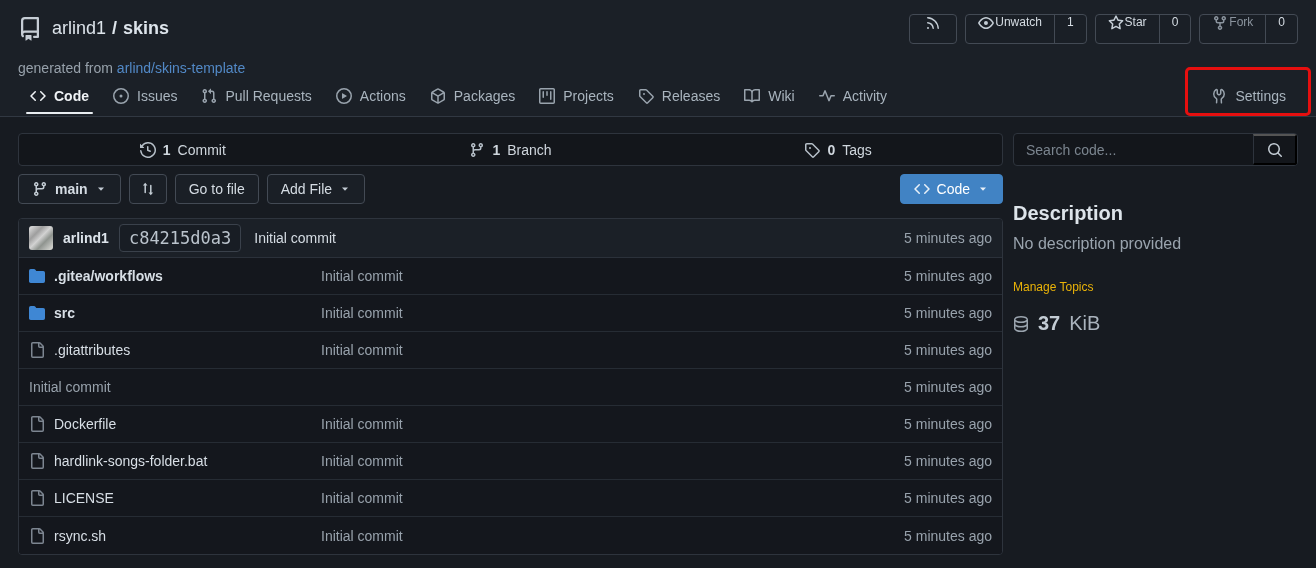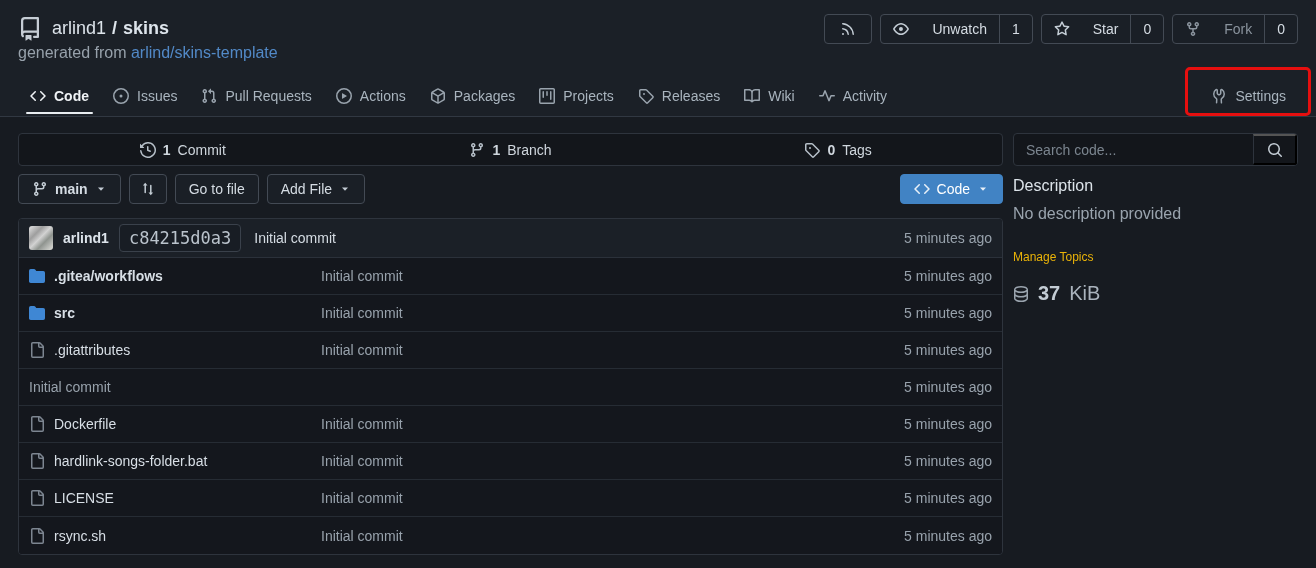--- a/index.html
+++ b/index.html
@@ -15,26 +15,26 @@
   
   .hdr { background:#1b2027; border-bottom:1px solid #313842; height:117px; padding:0 18px; position:relative; }
   .hdr-row1 { display:flex; align-items:center; padding-top:13px; height:44px; }
   .repo-ico { color:#c6cdd5; margin-right:10px; }
   .repo-title { font-size:18px; color:#dde4eb; display:flex; gap:6px; align-items:baseline; }
   .repo-title .owner { font-weight:400; }
   .repo-title .sep { color:#dde4eb; font-weight:700; }
   .repo-title .name { font-weight:700; }
   .hdr-actions { margin-left:auto; display:flex; gap:8px; }
   .btn-group { display:flex; align-items:stretch; height:30px; border:1px solid #434a54; border-radius:4px; overflow:hidden; background:#1a1f26; }
-  .seg { display:flex; align-items:center; gap:23px; padding:0 12px; color:#d5dce3; font-size:14px; }
+  .seg { display:flex; align-items:flex-start; gap:1px; padding:0 12px; color:#d5dce3; font-size:12px; }
   .seg + .seg { border-left:1px solid #434a54; }
   .seg.icon-only { padding:0 15px; }
   .seg .oi { color:#c3ccd4; }
   .seg.dim, .seg.dim .oi { color:#8a939d; }
-  .gen-line { font-size:16px; color:#97a1ab; margin-top:0; }
+  .gen-line { font-size:14px; color:#97a1ab; margin-top:16px; }
   .gen-line a { color:#5289c7; }
 
   
   .tabs { position:absolute; left:18px; right:18px; bottom:0; height:40px; display:flex; align-items:stretch; }
   .tab { display:flex; align-items:center; gap:8px; padding:0 12px; color:#a9b4be; font-size:14px; position:relative; }
   .tab .oi { color:#99a3ad; }
   .tab.active { color:#f0f3f6; font-weight:700; }
   .tab.active .oi { color:#f0f3f6; }
   .tab.active::after { content:""; position:absolute; left:8px; right:8px; bottom:2px; height:2px; background:#e9edf1; border-radius:1px; }
   .tab-settings { margin-left:auto; }
@@ -81,21 +81,21 @@
   .fname { color:#d8dfe6; white-space:nowrap; }
   .filerow.folder .fname { font-weight:700; }
   .fmsg-col { flex:1; color:#98a2ac; }
   .ftime-col { width:160px; text-align:right; color:#98a2ac; }
 
   
   .search { display:flex; height:33px; border:1px solid #2e343d; border-radius:4px; overflow:hidden; background:#13161b; }
   .search input { flex:1; min-width:0; background:transparent; border:0; outline:none; color:#d8dfe6; padding:0 12px; font-family:"Liberation Sans",sans-serif; font-size:14px; }
   .search input::placeholder { color:#7b858f; }
   .search-btn { width:44px; border-left:1px solid #2e343d; display:flex; align-items:center; justify-content:center; color:#c3ccd4; background:transparent; cursor:pointer; }
-  .desc-title { font-size:16px; font-weight:400; color:#dde4ea; margin-top:11px; }
+  .desc-title { font-size:20px; font-weight:700; color:#dde4ea; margin-top:36px; }
   .desc-text { font-size:16px; color:#9aa4ae; margin-top:10px; }
   .topics-link { display:inline-block; font-size:12px; color:#eab308; margin-top:27px; }
   .size-row { display:flex; align-items:center; gap:9px; margin-top:18px; color:#c3ccd4; font-size:20px; font-weight:700; }
   .size-row .oi { color:#9aa4ae; }
   .size-row .unit { font-weight:400; color:#aab3bd; }
 </style>
 </head>
 <body>
 
 <div class="hdr">

